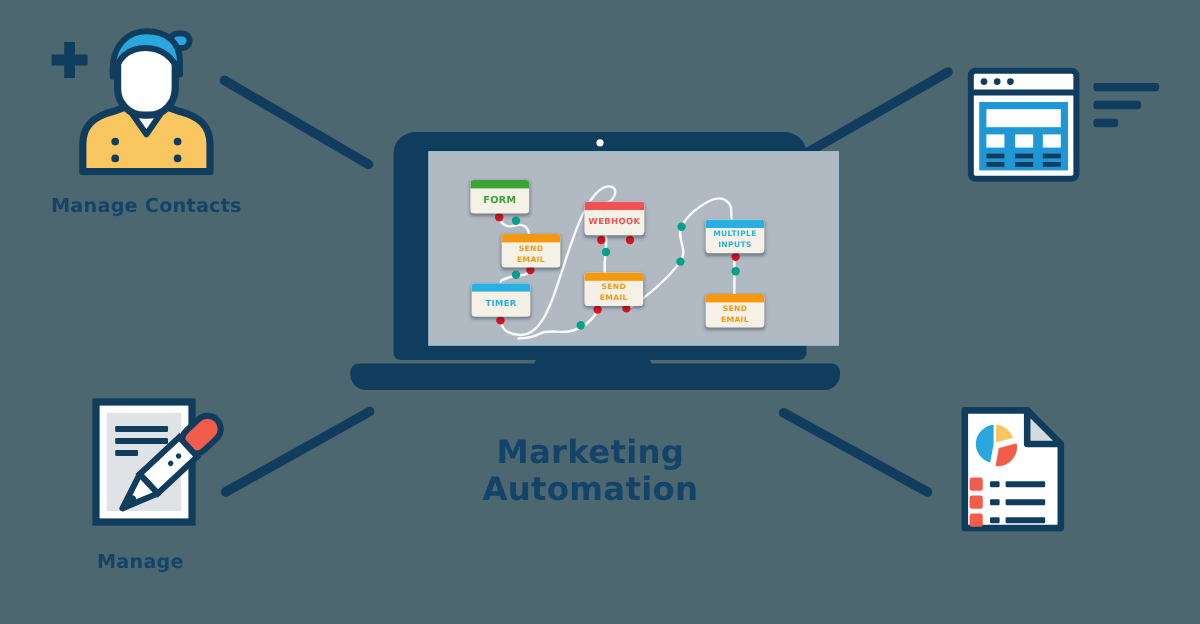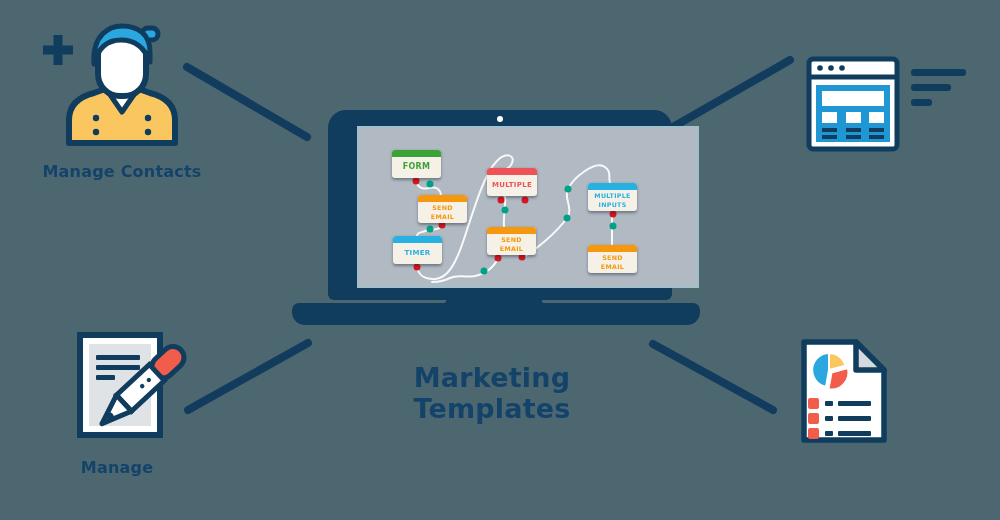--- a/index.html
+++ b/index.html
@@ -198,21 +198,21 @@
         <div class="node-head" style="background: rgb(246, 152, 14);"></div>
         <div class="node-label" style="color: rgb(246, 152, 14);">SEND
 EMAIL</div>
       </div>
       <div class="node" style="left:34px;top:108px">
         <div class="node-head" style="background: rgb(39, 177, 226);"></div>
         <div class="node-label single" style="color: rgb(39, 177, 226);">TIMER</div>
       </div>
       <div class="node" style="left:128px;top:40px;width:50px">
         <div class="node-head" style="background: rgb(238, 82, 87);"></div>
-        <div class="node-label single" style="color: rgb(238, 82, 87);">MULTIPLE</div>
+        <div class="node-label single" style="color: rgb(238, 82, 87);">WEBHOOK</div>
       </div>
       <div class="node" style="left:128px;top:99px">
         <div class="node-head" style="background: rgb(246, 152, 14);"></div>
         <div class="node-label" style="color: rgb(246, 152, 14);">SEND
 EMAIL</div>
       </div>
       <div class="node" style="left:229px;top:55px">
         <div class="node-head" style="background: rgb(39, 177, 226);"></div>
         <div class="node-label" style="color: rgb(39, 177, 226);">MULTIPLE
 INPUTS</div>
@@ -220,15 +220,15 @@
       <div class="node" style="left:229px;top:117px">
         <div class="node-head" style="background: rgb(246, 152, 14);"></div>
         <div class="node-label" style="color: rgb(246, 152, 14);">SEND
 EMAIL</div>
       </div>
     </div>
   </div>
   <div class="laptop-hinge"></div>
   <div class="laptop-base"></div>
 
-  <div class="page-title">Marketing Templates</div>
+  <div class="page-title">Marketing Automation</div>
 
 </div>
 
 </body></html>

